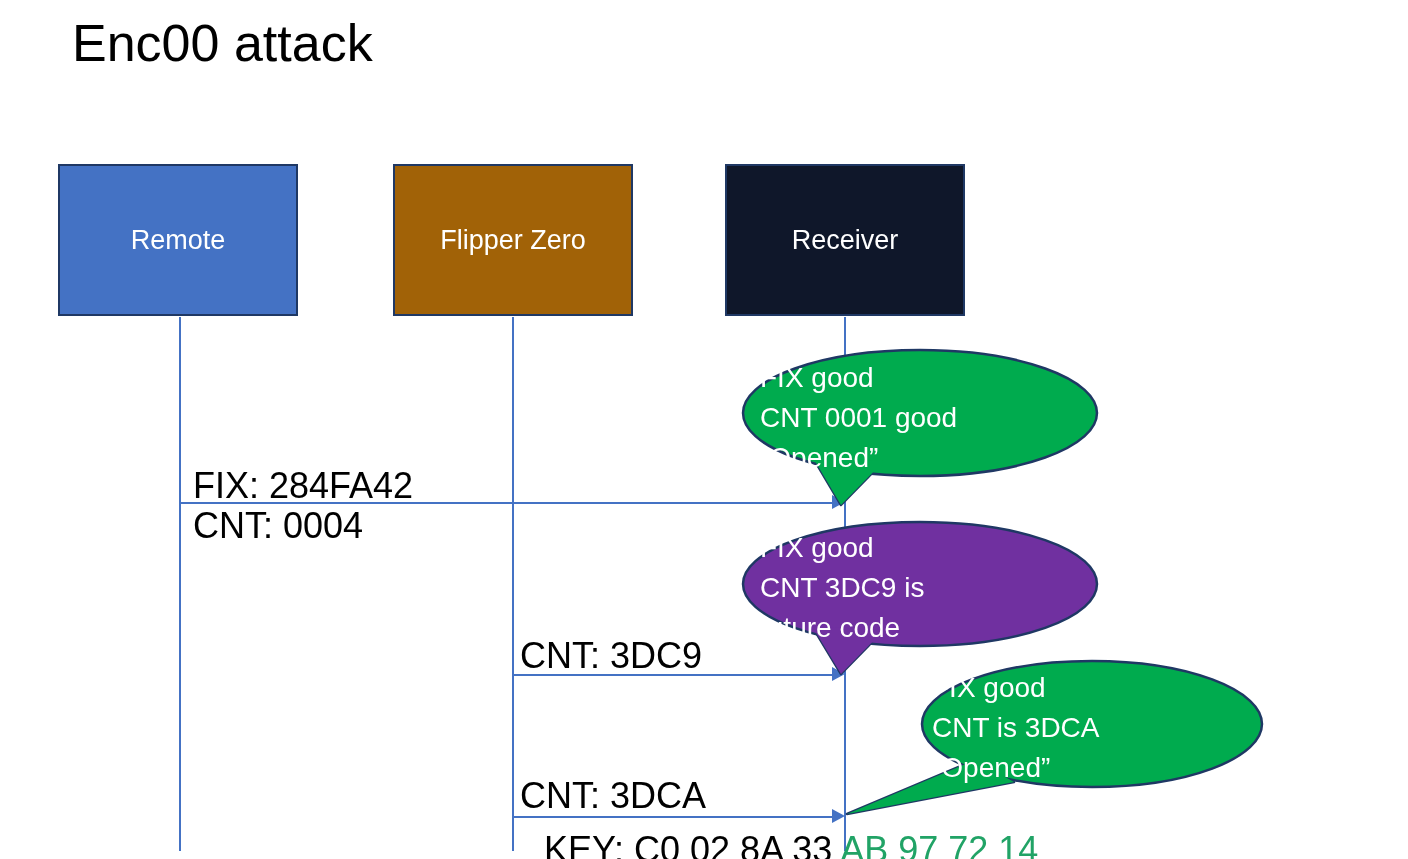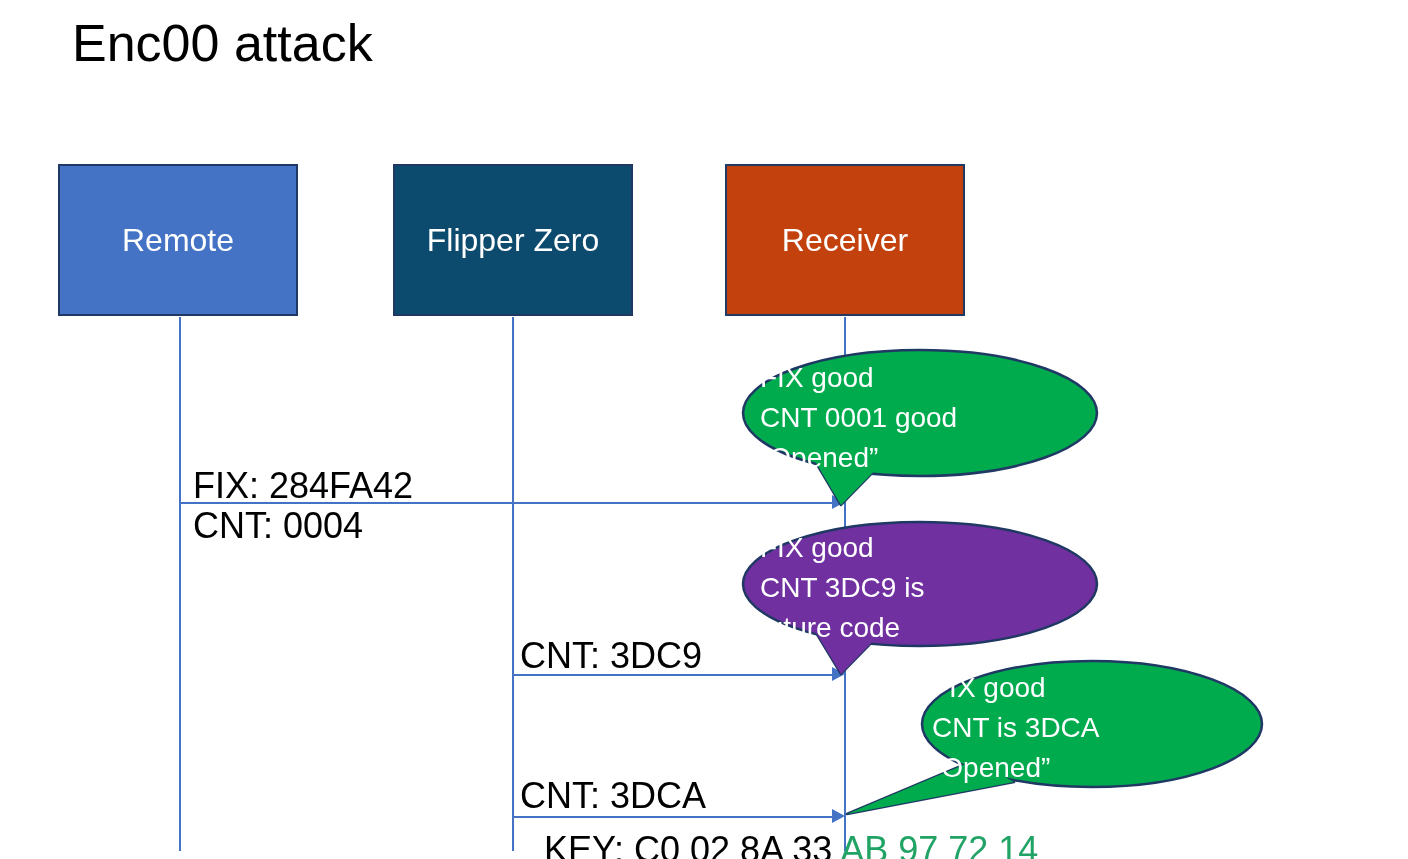--- a/index.html
+++ b/index.html
@@ -8,25 +8,25 @@
     font-family:"Liberation Sans","DejaVu Sans",sans-serif;overflow:hidden;
   }
   .title{
     position:absolute;left:72px;top:0px;font-size:52px;font-weight:300;
     color:#000;letter-spacing:0px;line-height:86px;white-space:nowrap;
   }
   .actor-box{
     position:absolute;top:164px;width:240px;height:152px;
     border:2px solid #1F3864;box-sizing:border-box;
     display:flex;align-items:center;justify-content:center;
-    color:#fff;font-size:32px;white-space:nowrap;
+    color:#fff;font-size:27px;white-space:nowrap;
   }
   .actor-remote{left:58px;background:#4472C4;}
-  .actor-flipper{left:393px;background:#0c4a6e;}
-  .actor-receiver{left:725px;background:#c2410c;}
+  .actor-flipper{left:393px;background:#a16207;}
+  .actor-receiver{left:725px;background:#0f172a;}
   .lifeline{
     position:absolute;top:317px;height:534px;width:2px;background:#4472C4;
   }
   .arrow-line{position:absolute;height:2px;background:#4472C4;}
   .arrow-head{
     position:absolute;width:0;height:0;
     border-left:13px solid #4472C4;
     border-top:7px solid transparent;border-bottom:7px solid transparent;
   }
   .msg-line{

